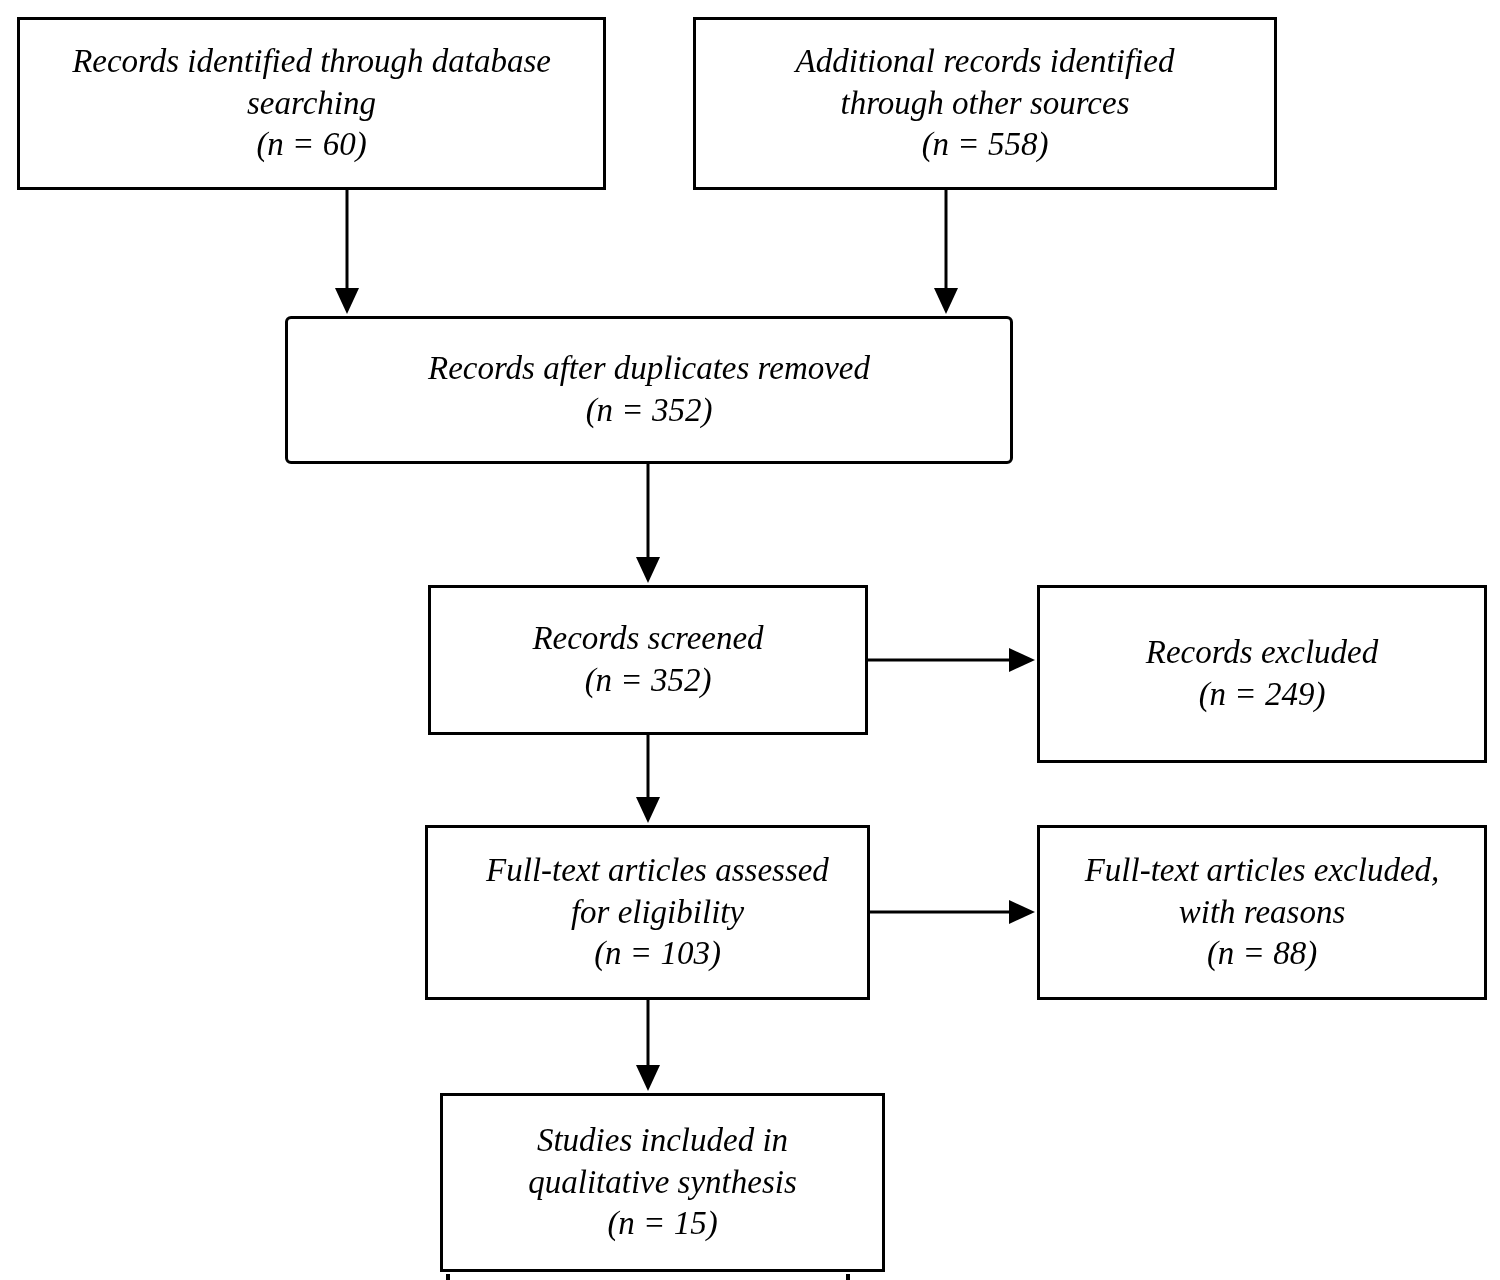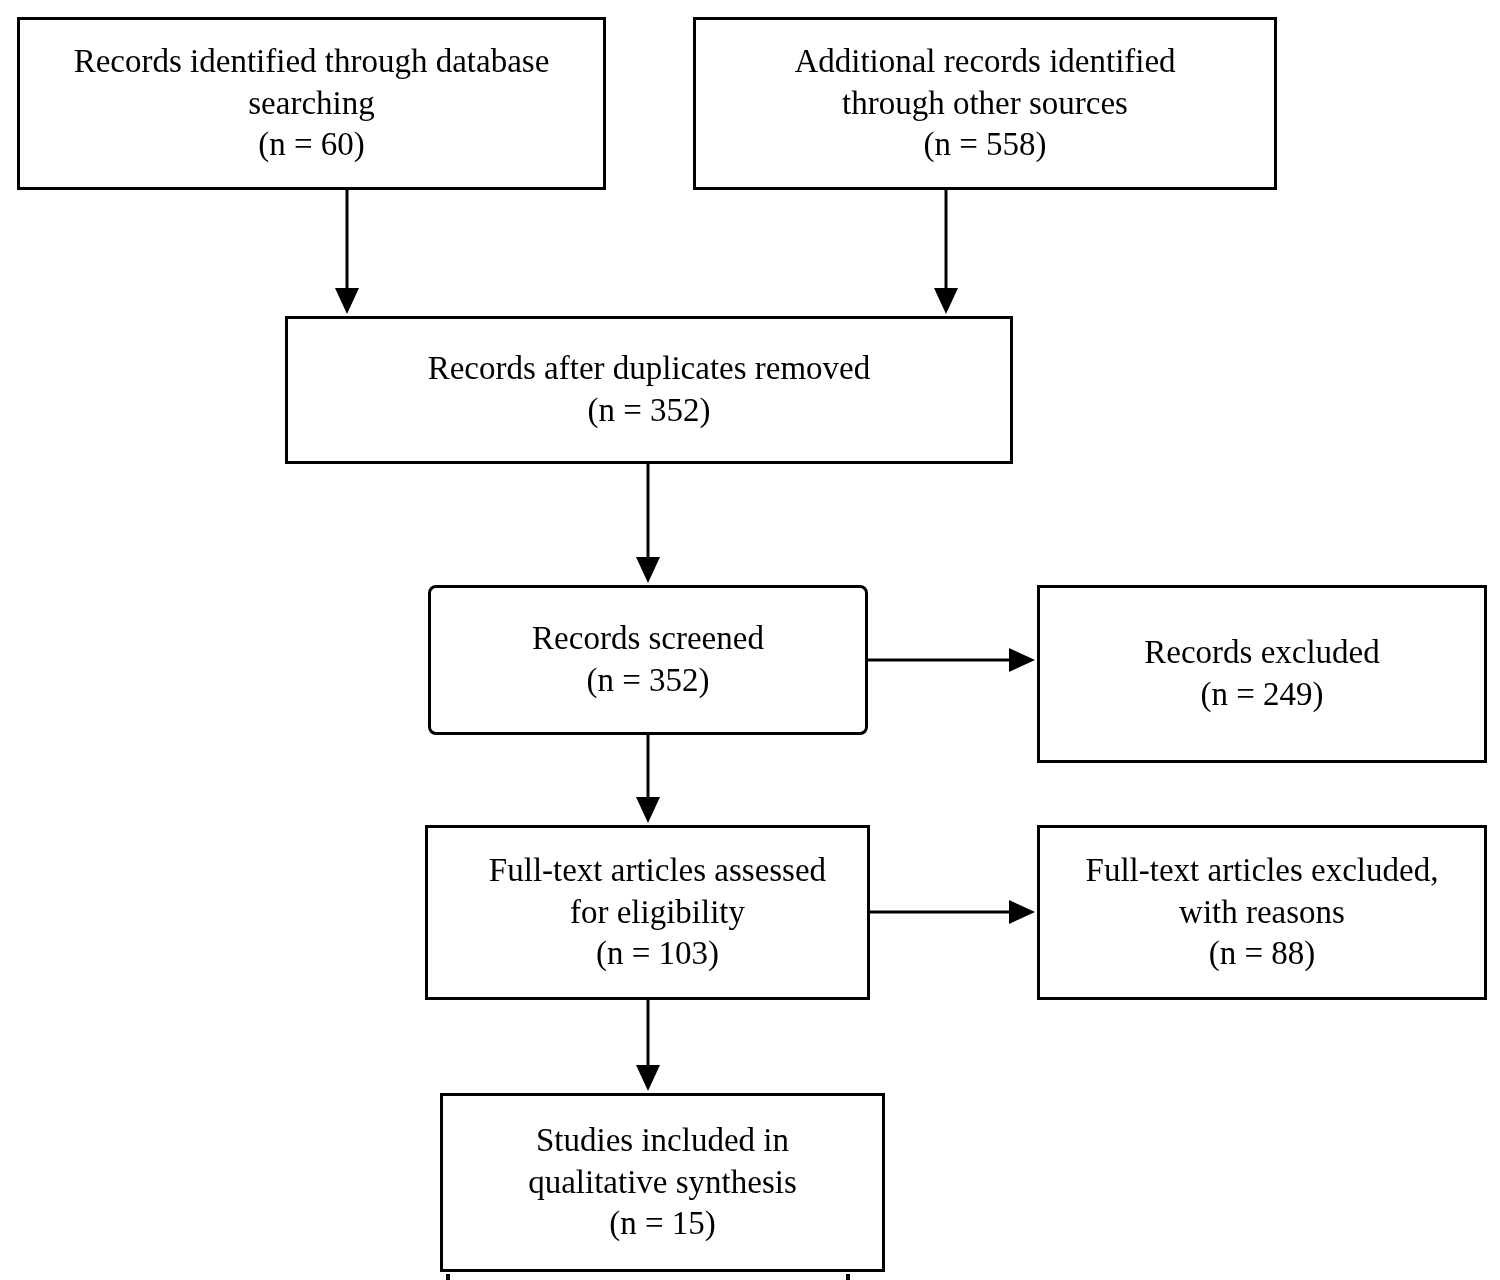--- a/index.html
+++ b/index.html
@@ -27,20 +27,21 @@
     text-align: center;
   }
   .node-text {
     display: block;
     width: 100%;
     padding: 0 16px;
     font-size: 33px;
     line-height: 1.26;
     color: #000000;
     white-space: pre-line;
+    font-style: italic;
   }
   .edge {
     position: absolute;
   }
   .edge svg {
     display: block;
     overflow: visible;
   }
   .stub {
     position: absolute;
@@ -55,25 +56,25 @@
       <div class="node" style="left: 17px; top: 17px; width: 589px; height: 173px; border-width: 3px; border-color: rgb(0, 0, 0); background: rgb(255, 255, 255);">
         <span class="node-text" style="color: rgb(0, 0, 0);">Records identified through database
 searching
 (n = 60)</span>
       </div>
       <div class="node" style="left: 693px; top: 17px; width: 584px; height: 173px; border-width: 3px; border-color: rgb(0, 0, 0); background: rgb(255, 255, 255);">
         <span class="node-text" style="color: rgb(0, 0, 0);">Additional records identified
 through other sources
 (n = 558)</span>
       </div>
-      <div class="node" style="left: 285px; top: 316px; width: 728px; height: 148px; border-width: 3px; border-color: rgb(0, 0, 0); background: rgb(255, 255, 255);">
+      <div class="node" style="left: 285px; top: 316px; width: 728px; height: 148px; border-width: 3px; border-color: rgb(0, 0, 0); background: rgb(255, 255, 255); border-radius: 6px;">
         <span class="node-text" style="color: rgb(0, 0, 0);">Records after duplicates removed
 (n = 352)</span>
       </div>
-      <div class="node" style="left: 428px; top: 585px; width: 440px; height: 150px; border-width: 3px; border-color: rgb(0, 0, 0); background: rgb(255, 255, 255); border-radius: 8px;">
+      <div class="node" style="left: 428px; top: 585px; width: 440px; height: 150px; border-width: 3px; border-color: rgb(0, 0, 0); background: rgb(255, 255, 255);">
         <span class="node-text" style="color: rgb(0, 0, 0);">Records screened
 (n = 352)</span>
       </div>
       <div class="node" style="left: 1037px; top: 585px; width: 450px; height: 178px; border-width: 3px; border-color: rgb(0, 0, 0); background: rgb(255, 255, 255); text-align: center;">
         <span class="node-text" style="color: rgb(0, 0, 0);">Records excluded
 (n = 249)</span>
       </div>
       <div class="node" style="left: 425px; top: 825px; width: 445px; height: 175px; border-width: 3px; border-color: rgb(0, 0, 0); background: rgb(255, 255, 255);">
         <span class="node-text" style="color: rgb(0, 0, 0); margin-left: 20px;">Full-text articles assessed
 for eligibility

